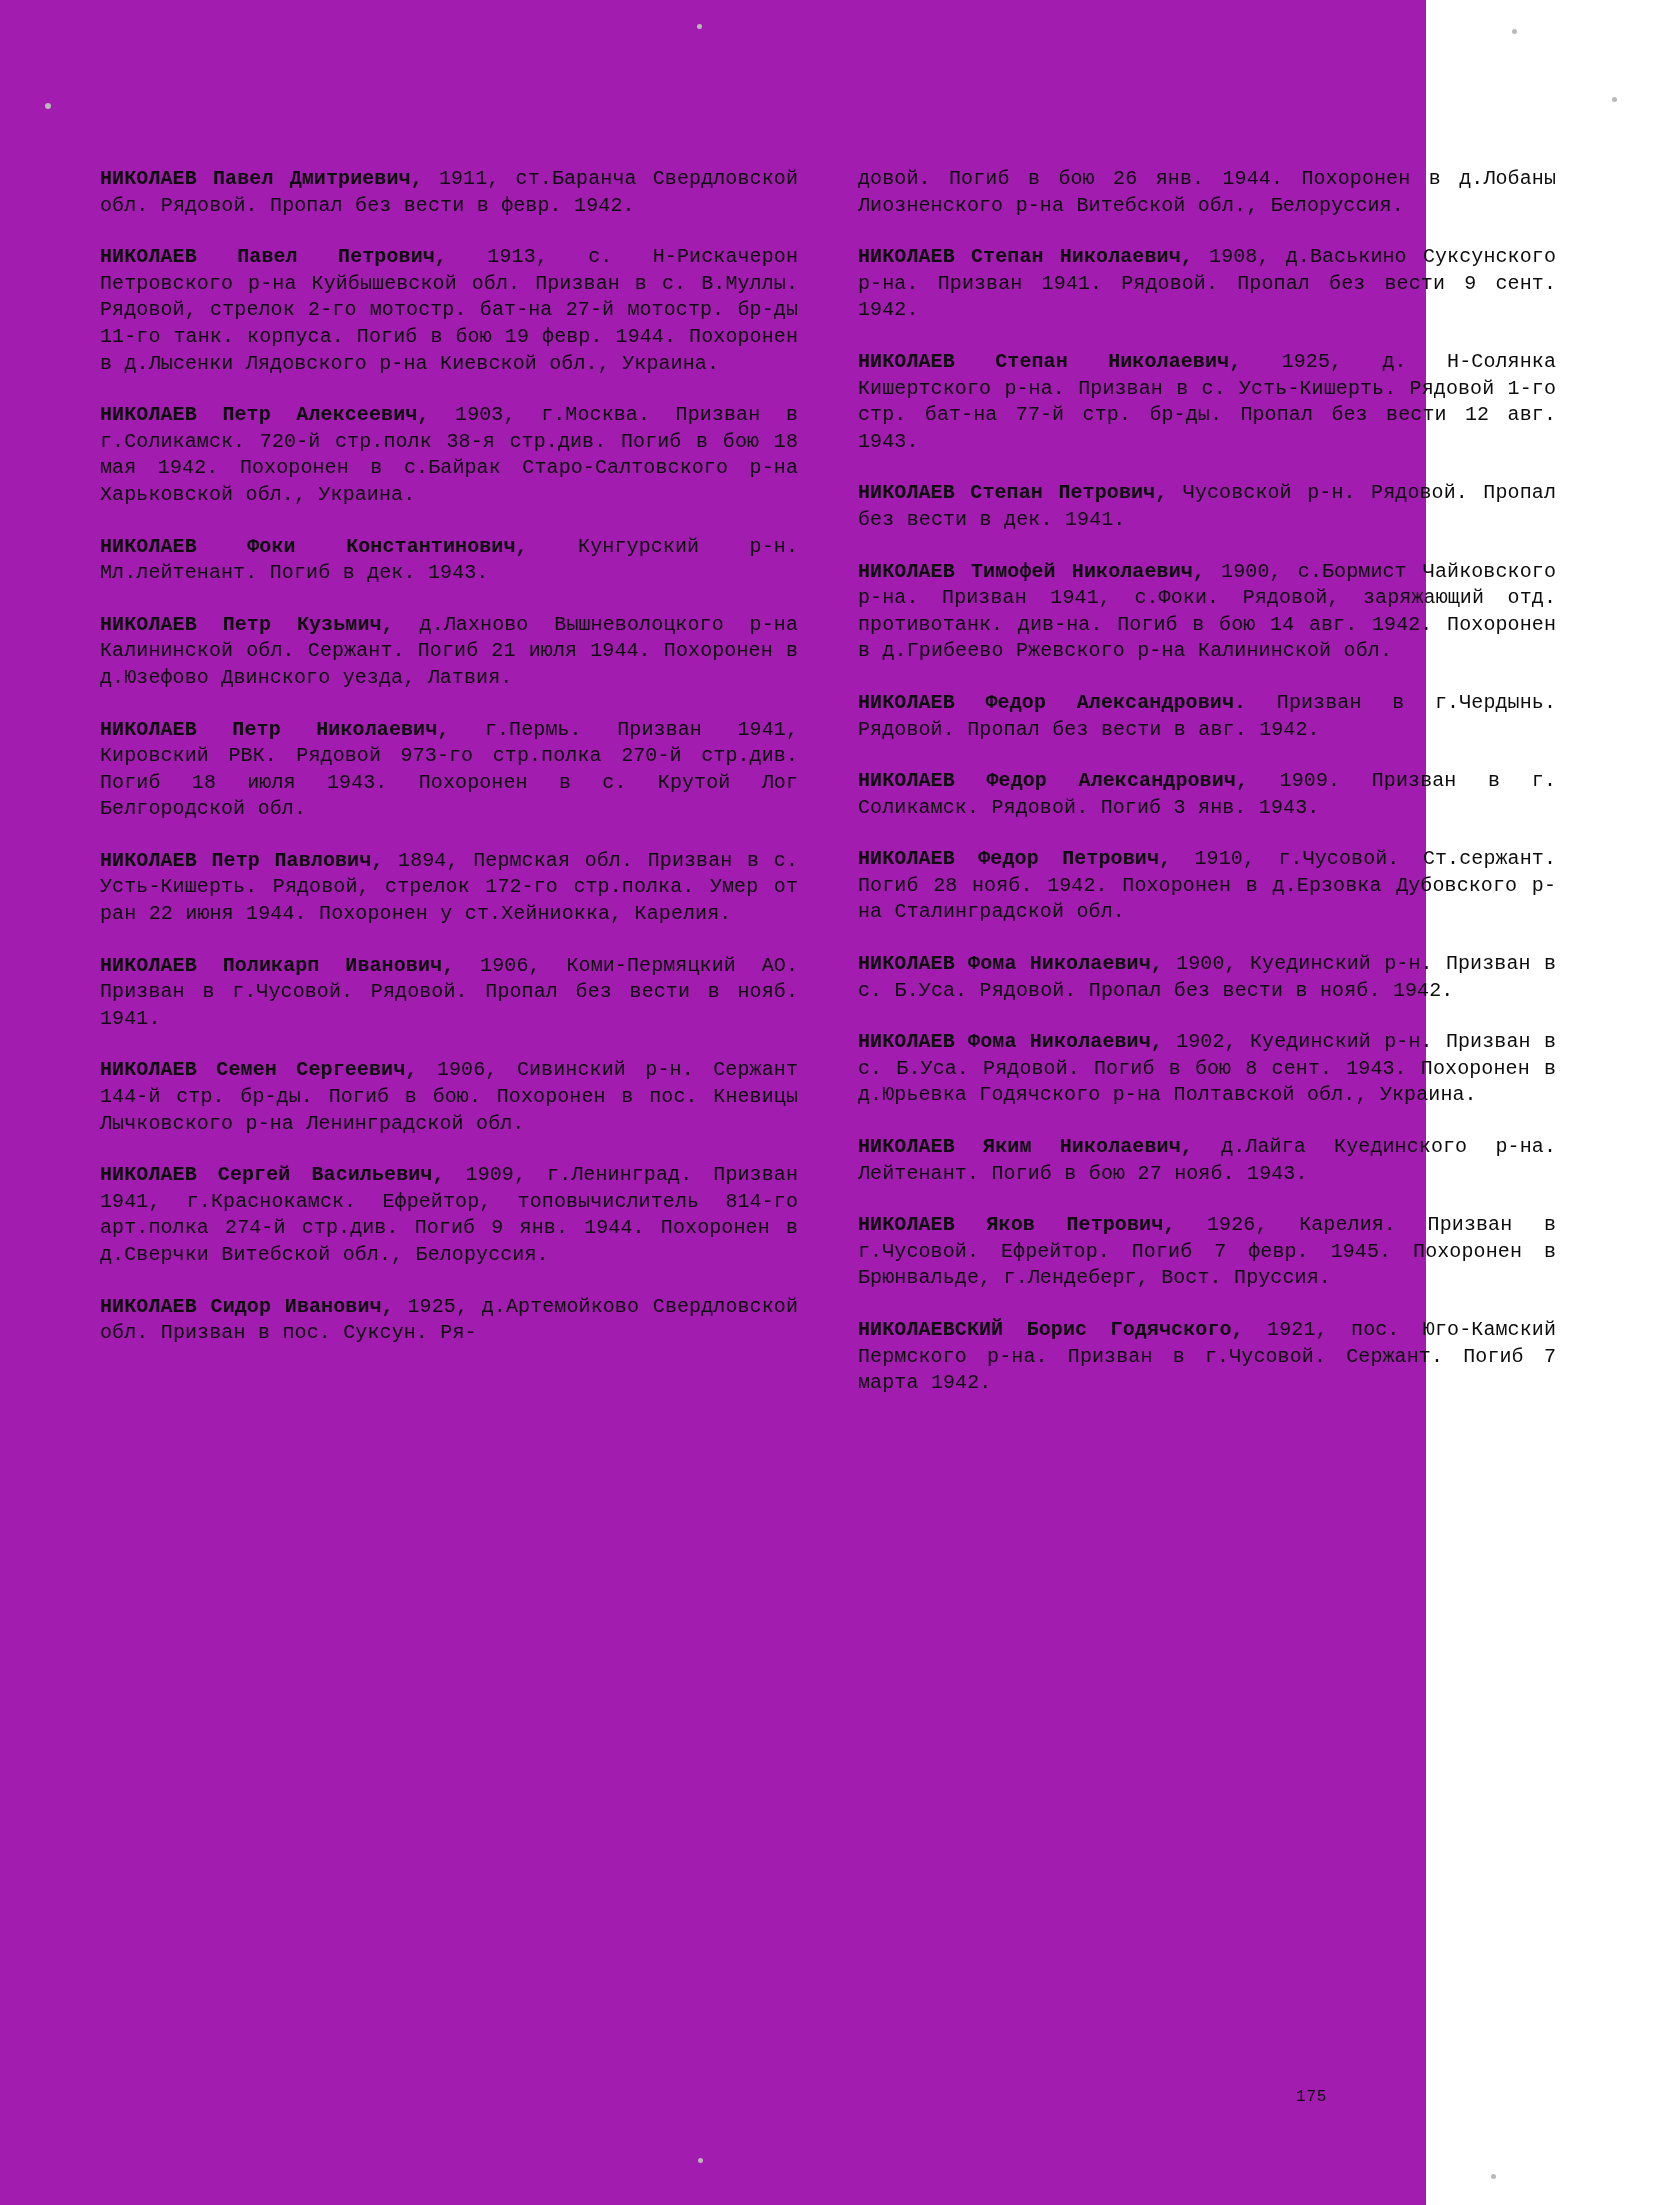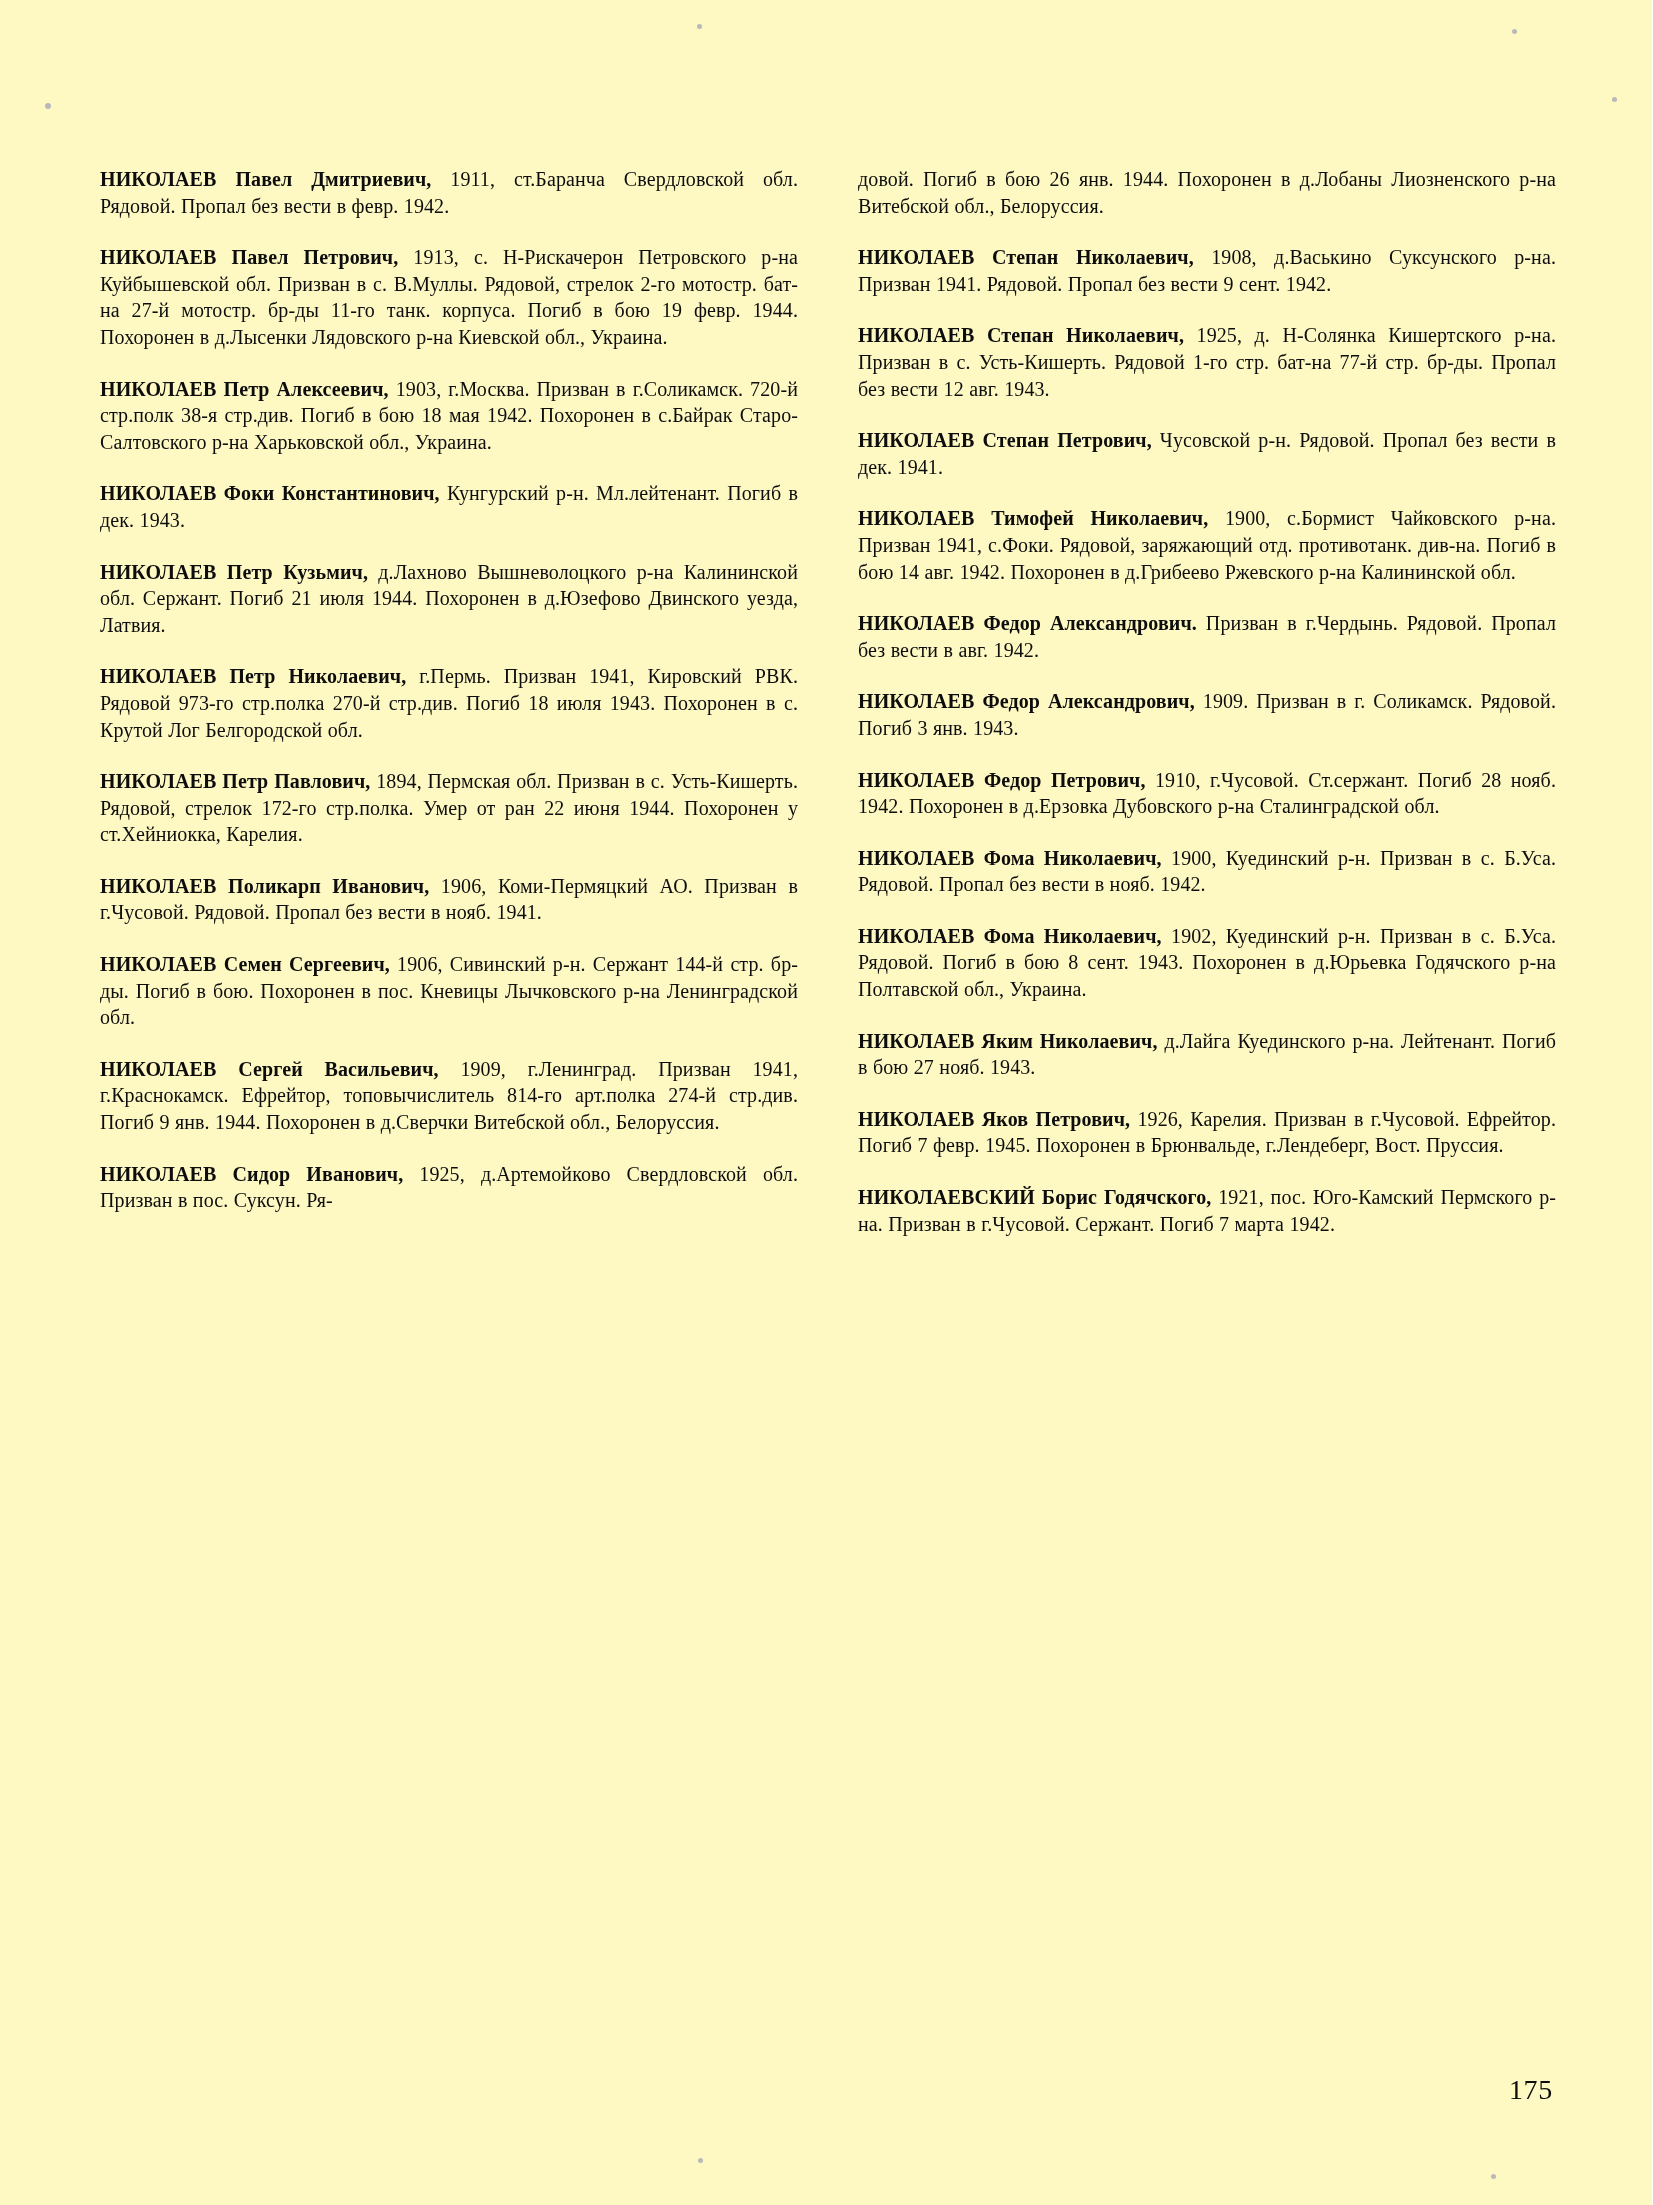--- a/index.html
+++ b/index.html
@@ -1,26 +1,26 @@
 <!DOCTYPE html>
 <html style="font-size:10.5px"><head>
 <meta charset="utf-8">
 <style>
   html, body {
     margin: 0;
     padding: 0;
     background: #ffffff;
   }
   .page {
-    width: 1652px;
+    width: 1426px;
     height: 2205px;
     position: relative;
-    background: #fef9c3;
+    background: #a21caf;
     box-sizing: border-box;
-    font-family: Liberation Serif, serif;
+    font-family: Liberation Mono, monospace;
     color: #0d0d0d;
   }
   .columns {
     position: absolute;
     left: 100px;
     top: 146px;
     width: 1456px;
     display: flex;
     gap: 60px;
   }
@@ -42,21 +42,21 @@
   .entry b {
     font-weight: bold;
   }
   .cont {
     text-indent: 0;
   }
   .folio {
     position: absolute;
     right: 99px;
     bottom: 99px;
-    font-size: 28px;
+    font-size: 16px;
     letter-spacing: 0.7px;
   }
   
   .speck {
     position: absolute;
     background: #b9b9b9;
     border-radius: 50%;
   }
 </style>
 </head>

